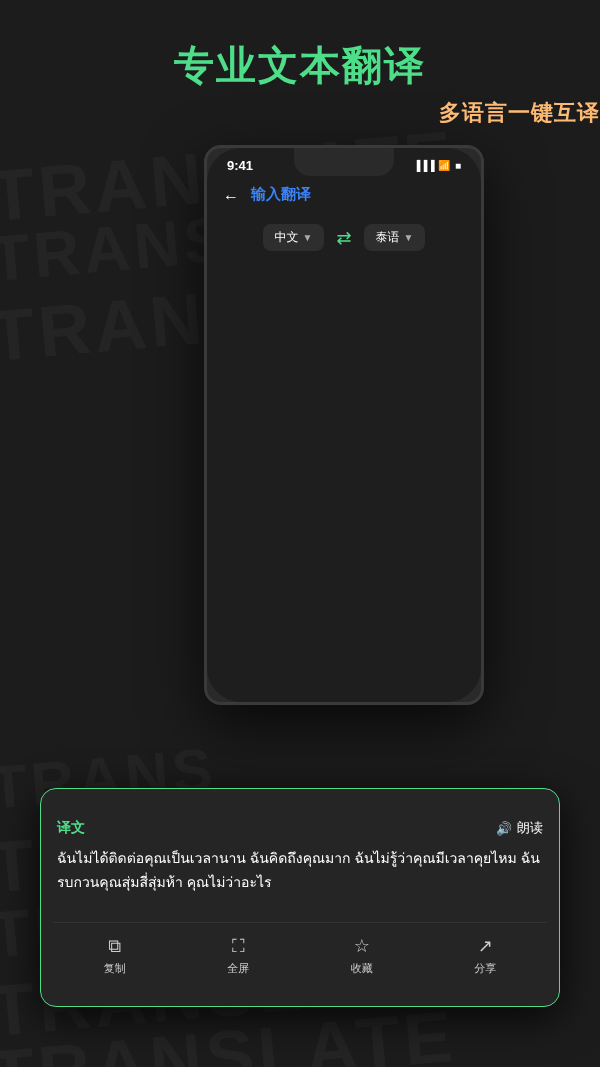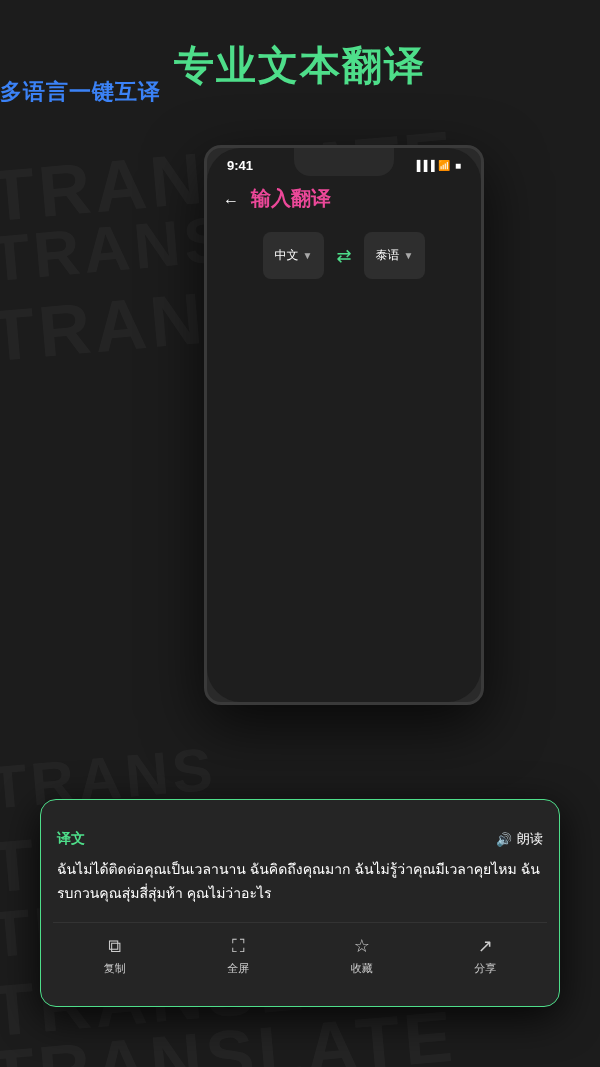--- a/index.html
+++ b/index.html
@@ -39,26 +39,26 @@
       text-align: center;
       font-size: 40px;
       font-weight: 700;
       color: #4ede8a;
       letter-spacing: 2px;
       z-index: 10;
     }
 
     .page-subtitle {
       position: absolute;
-      top: 77px;
+      top: 98px;
       left: 0; right: 0;
-      text-align: left;
+      text-align: right;
       font-size: 22px;
       font-weight: 600;
-      color: #3b82f6;
+      color: #fdba74;
       z-index: 10;
       letter-spacing: 1px;
     }
 
     
     .phone-mockup {
       position: absolute;
       top: 145px;
       left: 50%;
       transform: translateX(-50%);
@@ -120,42 +120,42 @@
       gap: 8px;
     }
 
     .nav-back {
       color: #fff;
       font-size: 16px;
       margin-right: 4px;
     }
 
     .nav-title {
-      color: #ec4899;
-      font-size: 20px;
+      color: #3b82f6;
+      font-size: 15px;
       font-weight: 600;
     }
 
     
     .lang-selector {
       display: flex;
       align-items: center;
       justify-content: center;
       gap: 12px;
       padding: 8px 16px;
       margin: 4px 12px;
     }
 
     .lang-btn {
       display: flex;
       align-items: center;
       gap: 4px;
       background: #2e2e2e;
       border-radius: 8px;
-      padding: 15px 12px;
+      padding: 5px 12px;
       color: #fff;
       font-size: 12px;
     }
 
     .lang-arrow {
       font-size: 10px;
       color: #aaa;
     }
 
     .swap-icon {
@@ -233,21 +233,21 @@
       align-items: center;
       gap: 4px;
       font-size: 13px;
       color: #fff;
     }
 
     .card-text {
       font-size: 14px;
       color: #fff;
       line-height: 1.7;
-      margin-bottom: 16px;
+      margin-bottom: 27px;
     }
 
     .card-actions {
       display: flex;
       justify-content: space-around;
       align-items: center;
       border-top: 1px solid #333;
       padding-top: 12px;
       margin: 0 -4px;
     }

